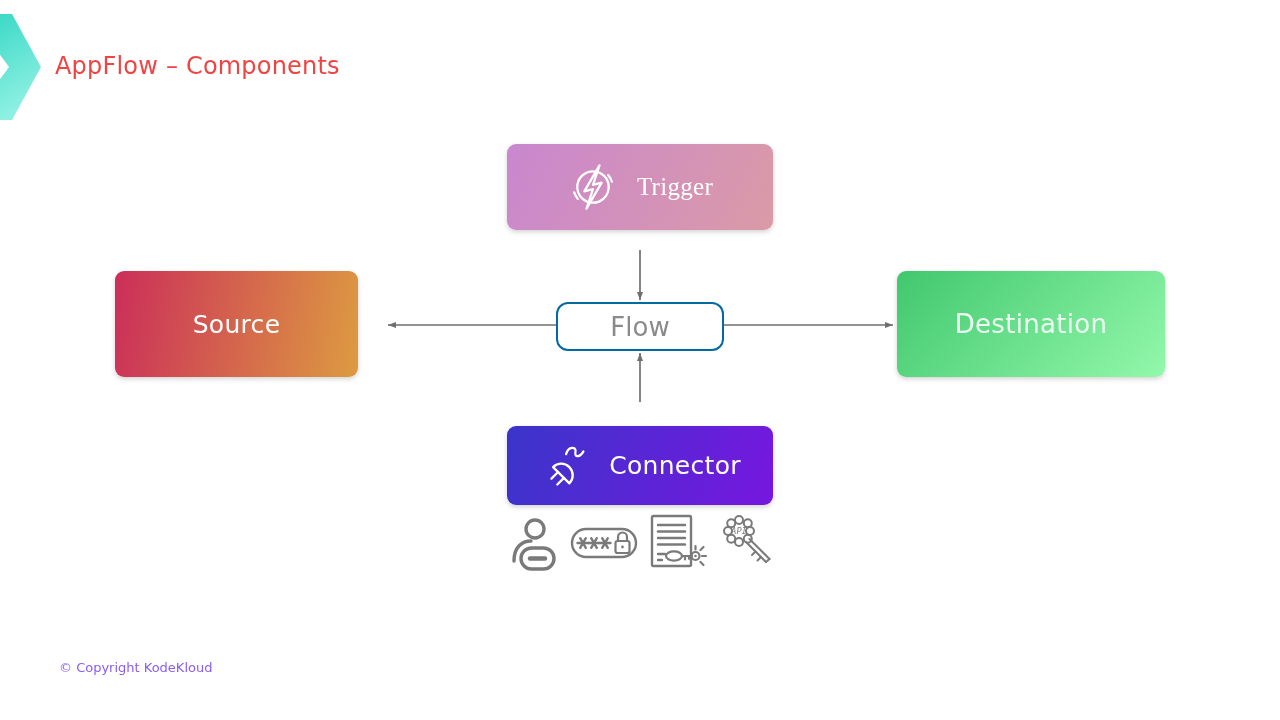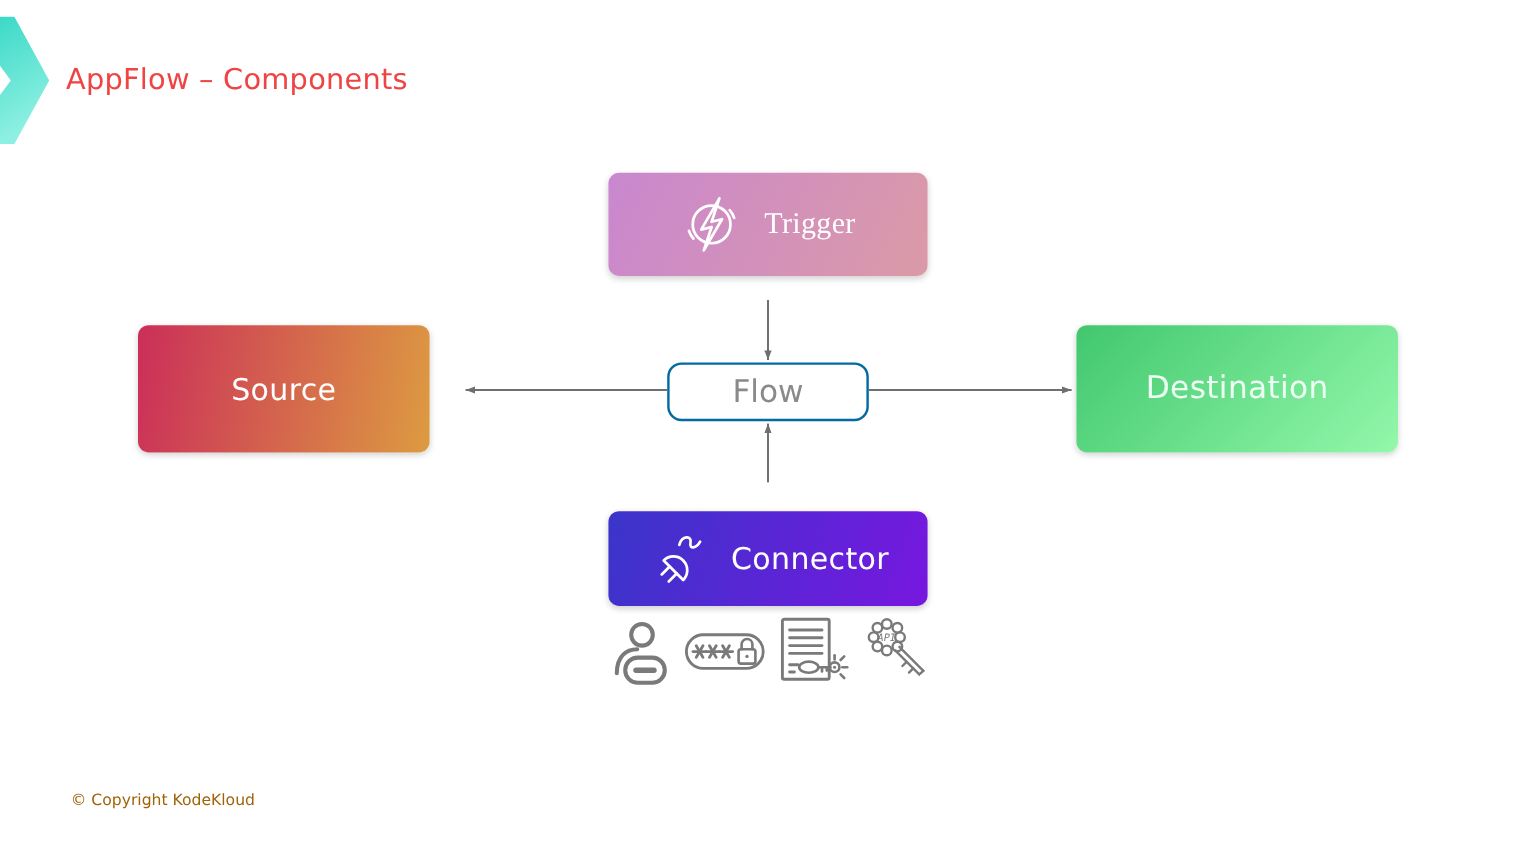--- a/index.html
+++ b/index.html
@@ -46,21 +46,21 @@
   .arrows{position:absolute;left:0;top:0;width:1280px;height:720px;pointer-events:none;}
   
   .auth-row{
     position:absolute;left:505px;top:512px;width:270px;height:62px;
     display:flex;align-items:center;justify-content:space-between;font-style:italic;
   }
   .auth-row svg{display:block;}
   
   .copyright{
     position:absolute;left:59px;top:660px;
-    font-size:13px;color:#a16207;
+    font-size:13px;color:#8b5cf6;
   }
 </style>
 </head>
 <body>
 
 <div class="slide">
 
   <svg class="logo" viewBox="0 0 60 115">
     <defs>
       <linearGradient id="tealGrad" x1="0" y1="0" x2="0.4" y2="1">

